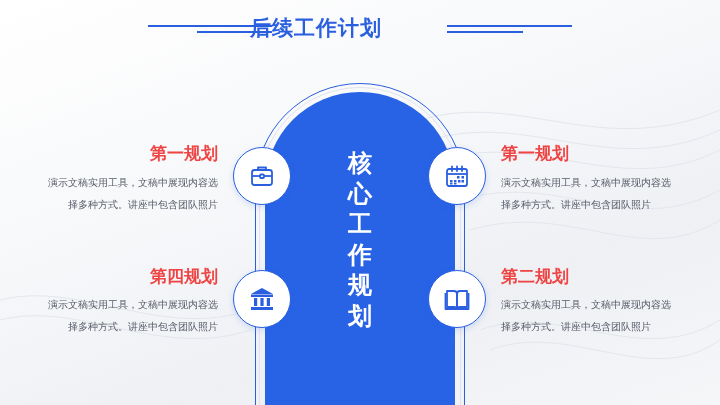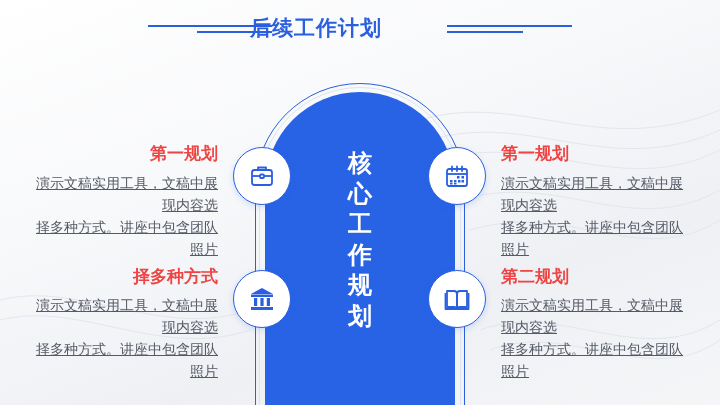--- a/index.html
+++ b/index.html
@@ -46,21 +46,21 @@
     background: #ffffff; border: 1.5px solid #2a5fe0;
     box-shadow: 0 2px 6px rgba(40,99,230,0.18);
     display: flex; align-items: center; justify-content: center;
   }
 
   
   .plan-title {
     position: absolute; font-size: 17px; font-weight: bold; color: #ef4444;
   }
   .plan-desc {
-    position: absolute; font-size: 14px; color: #555a66; line-height: 22px; width: 190px; text-decoration: underline;
+    position: absolute; font-size: 10px; color: #555a66; line-height: 22px; width: 190px;
   }
   .left .plan-title, .left .plan-desc { text-align: right; }
 </style>
 </head>
 <body>
 
 <svg class="wave" viewBox="0 0 720 405">
   <g fill="none" stroke="#e3e6ec" stroke-width="1">
     <path d="M420 120 C520 90, 600 160, 720 110"></path>
     <path d="M430 140 C530 110, 610 180, 720 130"></path>
@@ -131,21 +131,21 @@
         <rect x="11" y="18" width="2.5" height="2.5"></rect>
       <rect x="15" y="18" width="2.5" height="2.5"></rect>
         <rect x="18.5" y="18" width="2.5" height="2.5"></rect>
       <rect x="7" y="21" width="2.5" height="1.5"></rect>
         <rect x="11" y="21" width="2.5" height="1.5"></rect>
     </g>
   </svg>
 </div>
 
 <div class="left">
-  <div class="plan-title" style="left:100px; top:265px; width:118px;">择多种方式</div>
+  <div class="plan-title" style="left:100px; top:265px; width:118px;">第四规划</div>
   <div class="plan-desc" style="left:28px; top:294px;">
     <div>演示文稿实用工具，文稿中展现内容选</div>
     <div>择多种方式。讲座中包含团队照片</div>
   </div>
 </div>
 <div class="icon-circle" style="left:233px; top:270px;">
   <svg width="28" height="28" viewBox="0 0 28 28">
     <g fill="#2a5fe0">
       <path d="M14 3 L25 9 H3 Z"></path>
       <rect x="3" y="9.5" width="22" height="2.5"></rect>

